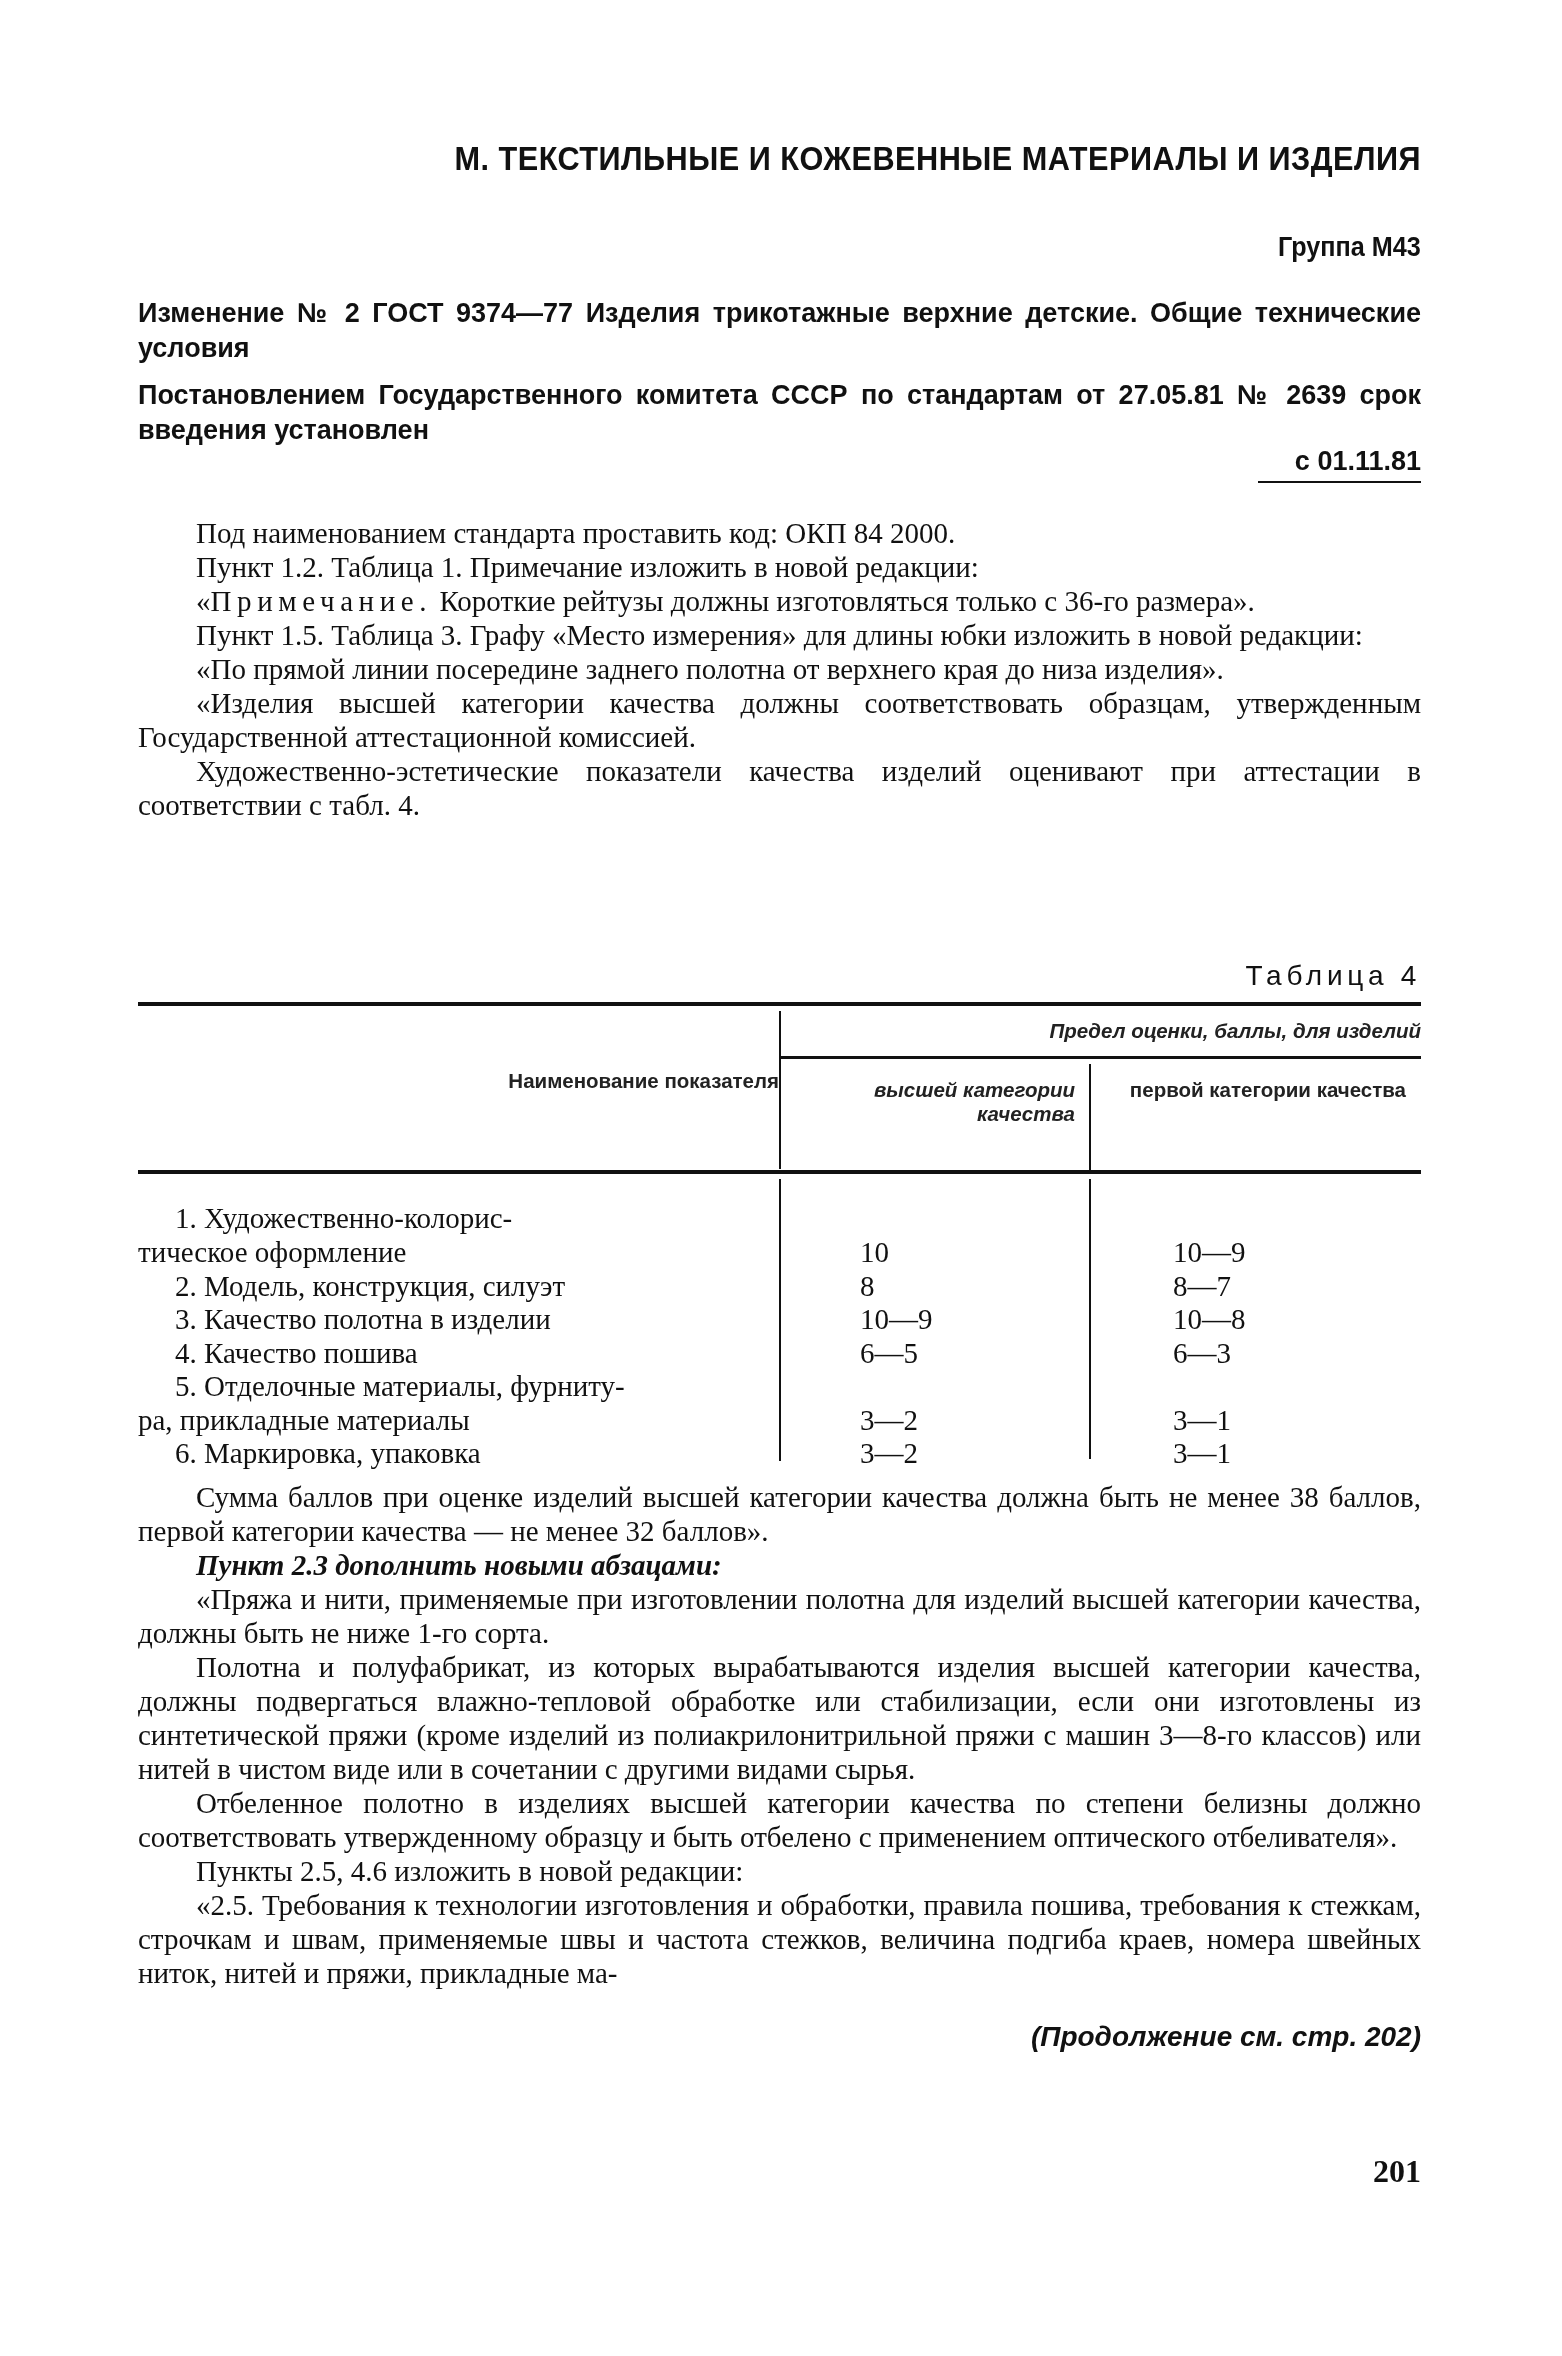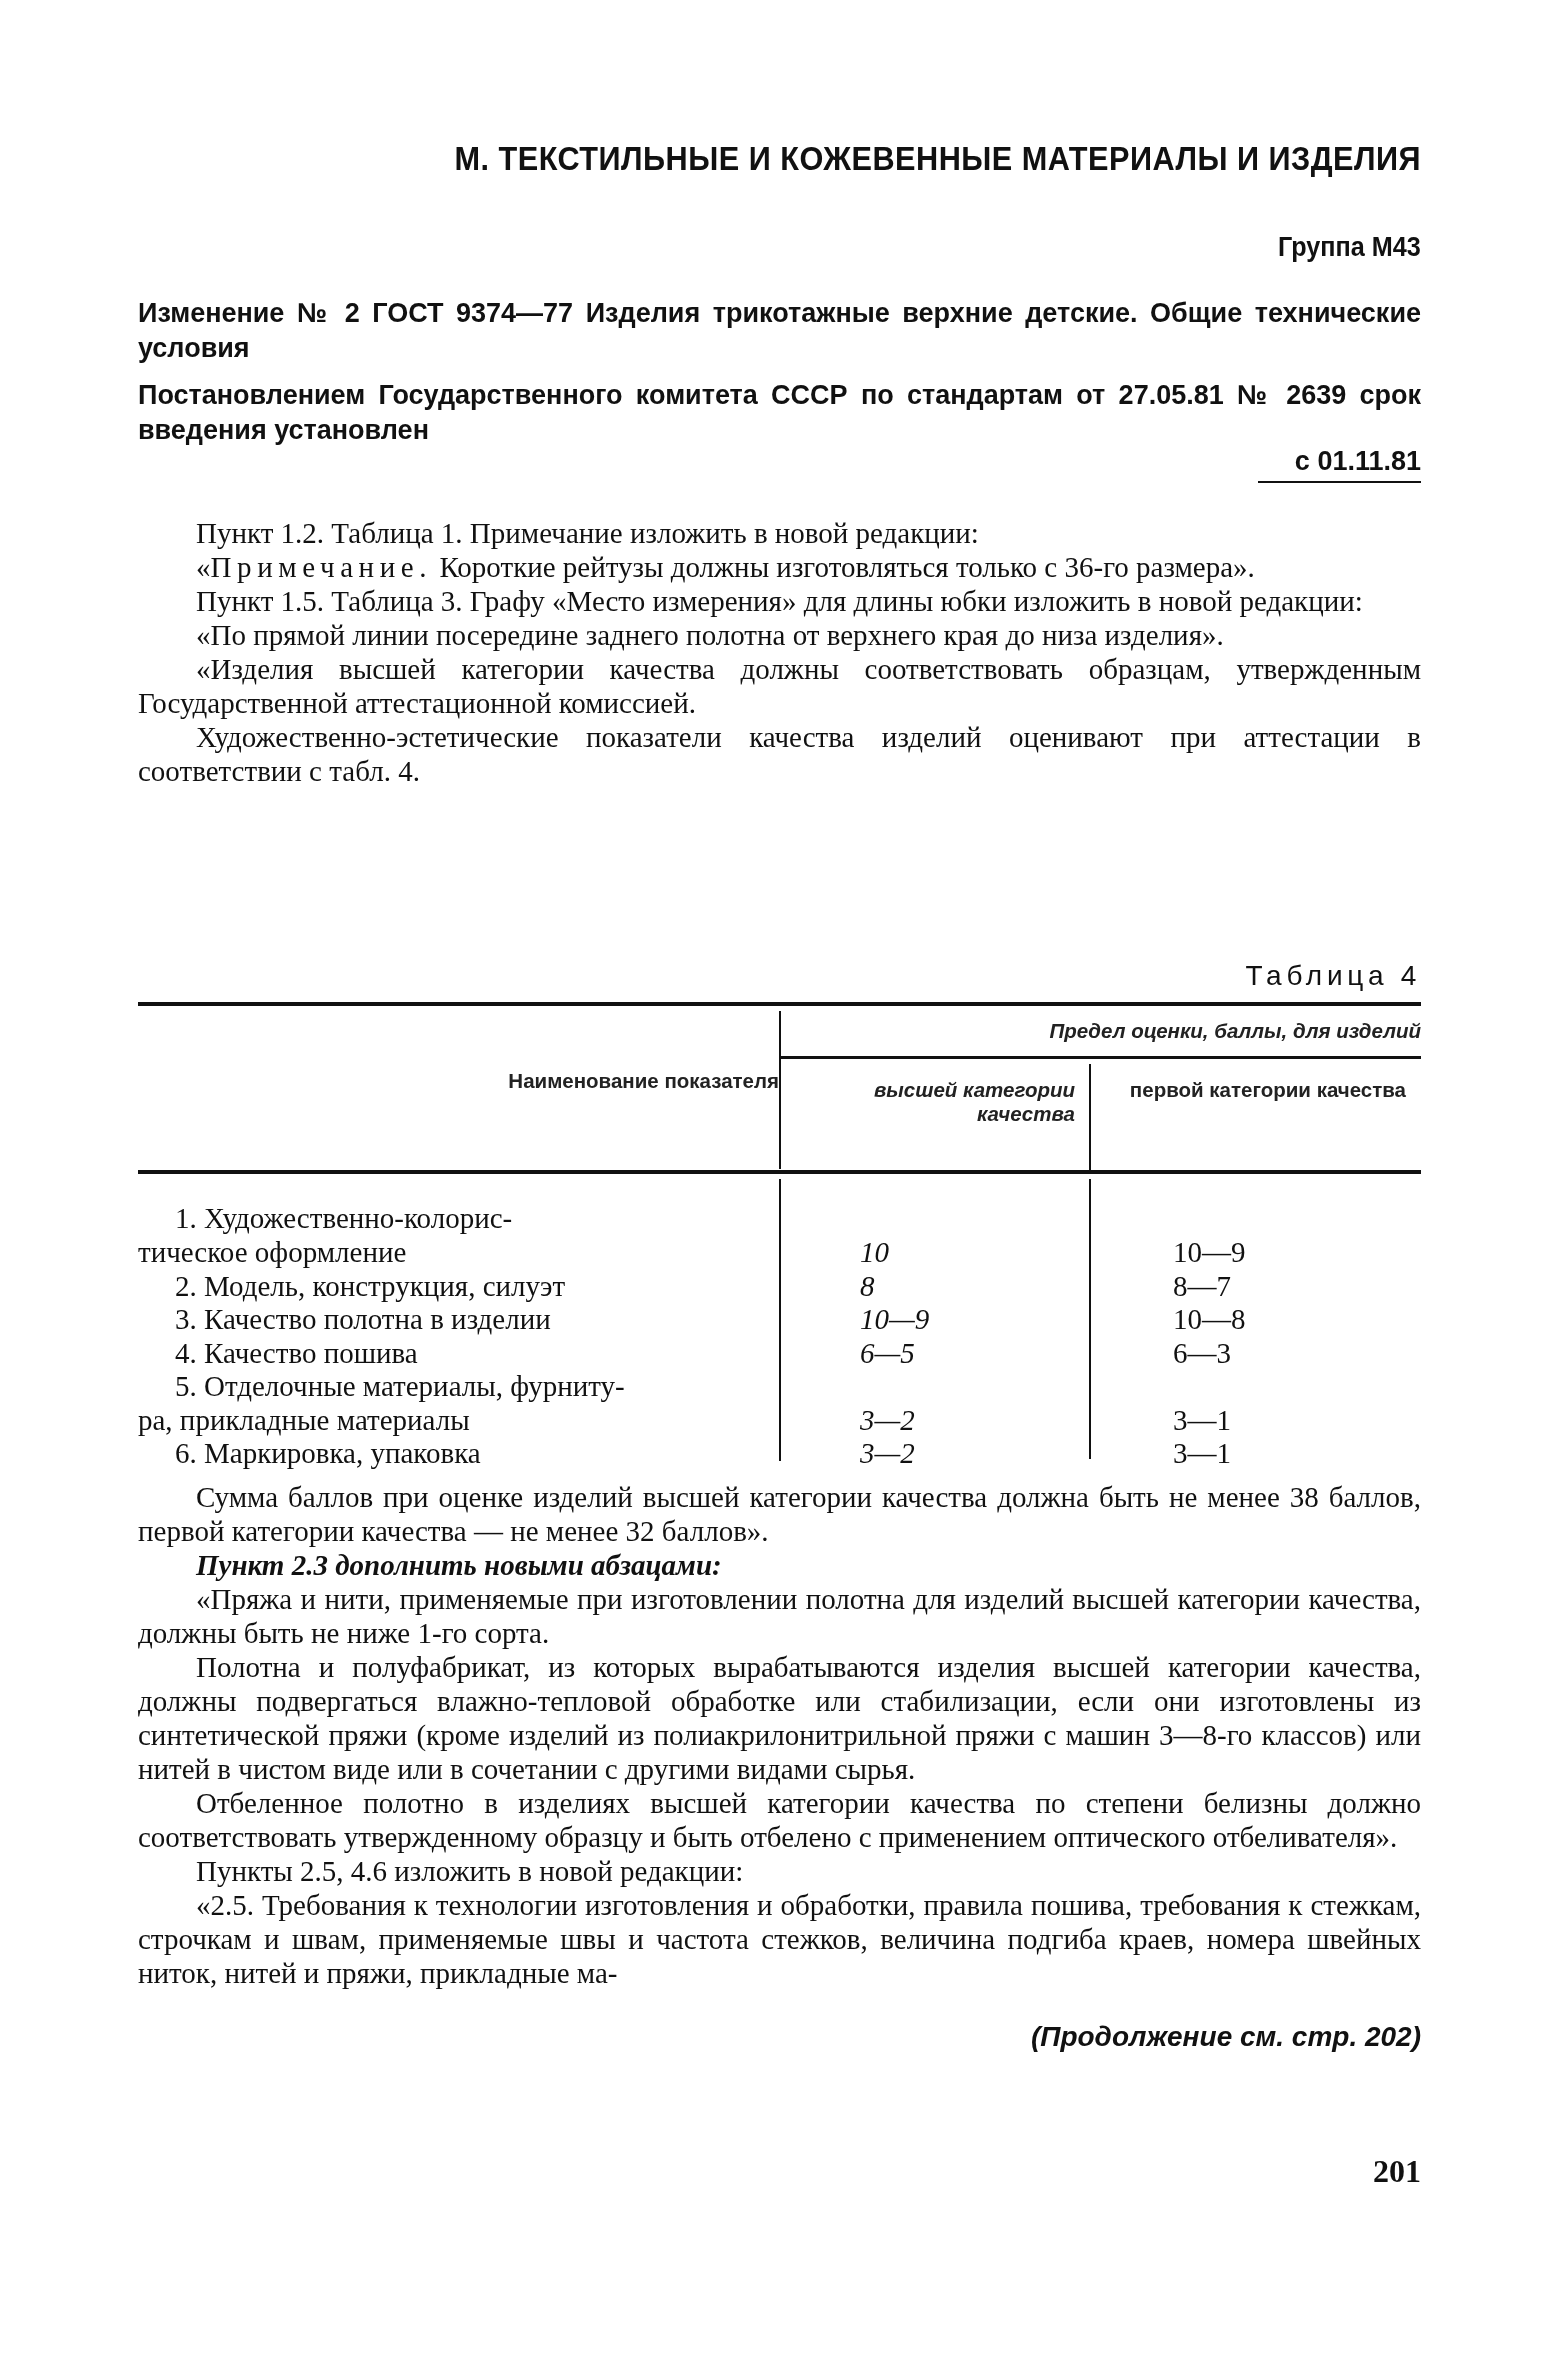--- a/index.html
+++ b/index.html
@@ -46,21 +46,21 @@
     .rule { position: absolute; left: 0; height: 3.7px; background: #111; }
     .vline { position: absolute; width: 1.9px; background: #111; }
     .th {
       position: absolute; font-family: "Liberation Sans", "DejaVu Sans", sans-serif; font-size: 20.5px;
       text-align: right; line-height: 24px; font-weight: bold; color: #222;
     }
     .th.it { font-style: italic; }
     .row { position: absolute; left: 0; width: 1283px; font-size: 29px; line-height: 34px; }
     .row .name { position: absolute; left: 0; width: 634px; }
     .row .name .l1 { padding-left: 37px; display: block; }
-    .row .v1 { position: absolute; left: 722px; font-style: italic; }
+    .row .v1 { position: absolute; left: 722px; }
     .row .v2 { position: absolute; left: 1035px; }
     .block2 { top: 1480px; }
     .footer-cont {
       position: absolute; top: 2021px; right: 0; font-family: "Liberation Sans", "DejaVu Sans", sans-serif;
       font-weight: bold; font-style: italic; font-size: 28px;
     }
     .page-num {
       position: absolute; top: 2153px; right: 0; font-size: 32px; font-weight: bold;
     }
   </style>
@@ -68,20 +68,21 @@
 <body>
 
 <div class="page">
   <div class="section-title">М. ТЕКСТИЛЬНЫЕ И КОЖЕВЕННЫЕ МАТЕРИАЛЫ И ИЗДЕЛИЯ</div>
   <div class="group">Группа М43</div>
   <div class="heading h-change">Изменение № 2 ГОСТ 9374—77 Изделия трикотажные верхние детские. Общие технические условия</div>
   <div class="heading h-decree">Постановлением Государственного комитета СССР по стандартам от 27.05.81 № 2639 срок введения установлен</div>
   <div class="date-right">с 01.11.81</div>
 
   <div class="body-text block1">
+    <p>Под наименованием стандарта проставить код: ОКП 84 2000.</p>
     <p>Пункт 1.2. Таблица 1. Примечание изложить в новой редакции:</p>
     <p><span>«</span><span class="spaced">Примечание.</span><span> Короткие рейтузы должны изготовляться только с 36-го размера».</span></p>
     <p>Пункт 1.5. Таблица 3. Графу «Место измерения» для длины юбки изложить в новой редакции:</p>
     <p>«По прямой линии посередине заднего полотна от верхнего края до низа изделия».</p>
     <p>«Изделия высшей категории качества должны соответствовать образцам, утвержденным Государственной аттестационной комиссией.</p>
     <p>Художественно-эстетические показатели качества изделий оценивают при аттестации в соответствии с табл. 4.</p>
   </div>
 
   <div class="table-title">Таблица 4</div>
 

